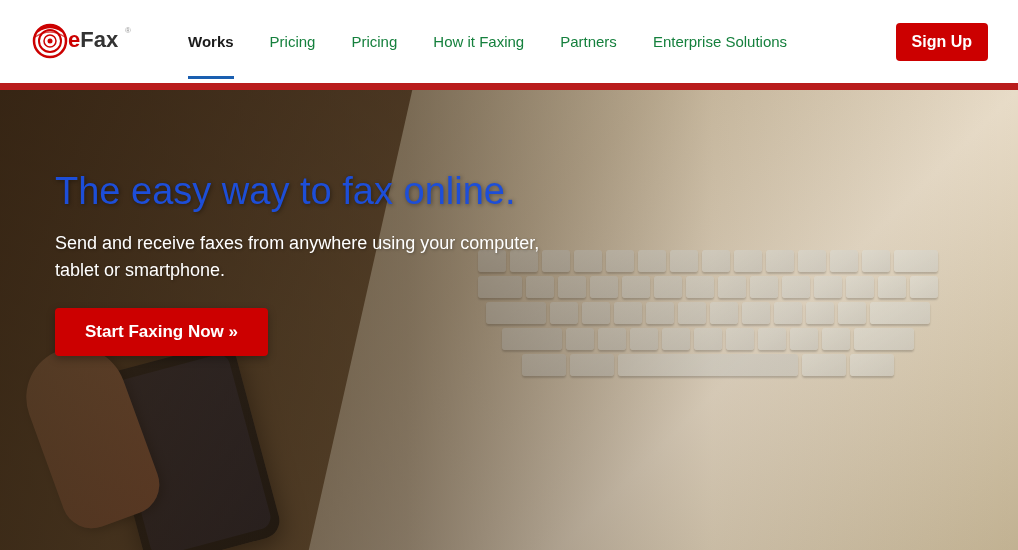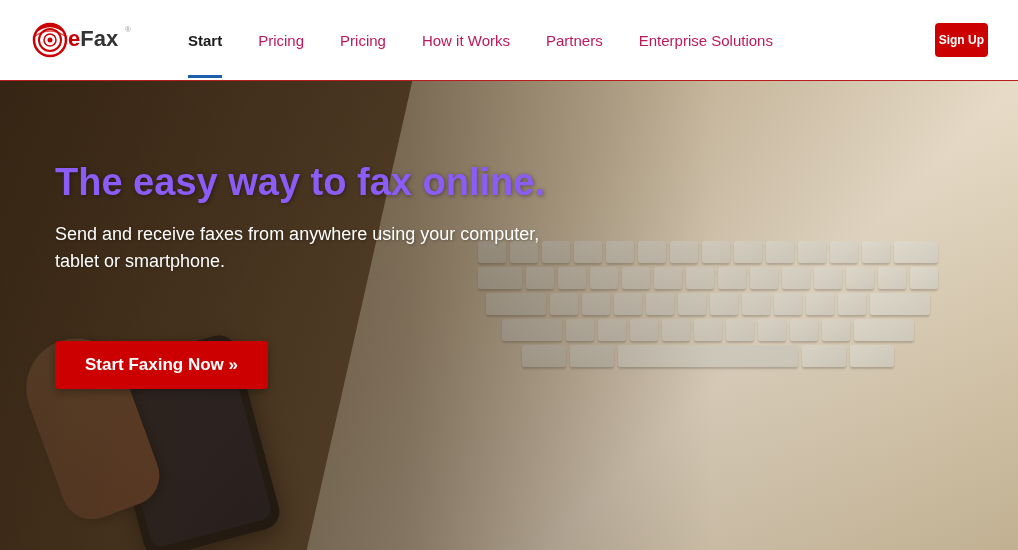--- a/index.html
+++ b/index.html
@@ -2,24 +2,24 @@
 <html><head>
   <meta charset="utf-8">
   <style>
     * { margin: 0; padding: 0; box-sizing: border-box; }
     body { font-family: Arial, Helvetica, sans-serif; width: 1018px; height: 550px; overflow: hidden; }
 
     
     .navbar {
       display: flex;
       align-items: center;
-      height: 81px;
+      height: 90px;
       background: #fff;
       padding: 0 30px;
-      border-bottom: 1px solid #b91c1c;
+      border-bottom: 7px solid #b91c1c;
       position: relative;
       z-index: 10;
     }
     .logo-area {
       display: flex;
       align-items: center;
       margin-right: 30px;
     }
     .logo-svg {
       width: 110px;
@@ -27,21 +27,21 @@
     }
     .nav-links {
       display: flex;
       align-items: center;
       gap: 0;
       flex: 1;
     }
     .nav-item {
       padding: 0 18px;
       font-size: 15px;
-      color: #be185d;
+      color: #15803d;
       cursor: pointer;
       text-decoration: none;
       height: 75px;
       display: flex;
       align-items: center;
       position: relative;
     }
     .nav-item.active {
       color: #1a1a1a;
       font-weight: 600;
@@ -52,22 +52,22 @@
       bottom: 0;
       left: 18px;
       right: 18px;
       height: 3px;
       background: #1a5fb0;
     }
     .nav-signup {
       background: #cc0000;
       color: #fff;
       border: none;
-      padding: 10px 4px;
-      font-size: 12px;
+      padding: 10px 16px;
+      font-size: 16px;
       font-weight: bold;
       border-radius: 4px;
       cursor: pointer;
       margin-left: auto;
     }
 
     
     .hero {
       position: relative;
       width: 1018px;
@@ -158,22 +158,22 @@
 
     .hero-content {
       position: absolute;
       top: 80px;
       left: 55px;
       width: 520px;
       z-index: 5;
     }
     .hero-title {
       font-size: 38px;
-      font-weight: 700;
-      color: #8b5cf6;
+      font-weight: 400;
+      color: #1d4ed8;
       line-height: 1.15;
       margin-bottom: 16px;
       text-shadow: 1px 1px 4px rgba(0,0,0,0.4);
     }
     .hero-subtitle {
       font-size: 18px;
       color: #fff;
       line-height: 1.5;
       margin-bottom: 24px;
       text-shadow: 1px 1px 3px rgba(0,0,0,0.3);
@@ -183,21 +183,20 @@
       background: #cc0000;
       color: #fff;
       padding: 14px 30px;
       font-size: 17px;
       font-weight: bold;
       border-radius: 4px;
       cursor: pointer;
       border: none;
       text-shadow: none;
       box-shadow: 0 3px 8px rgba(0,0,0,0.3);
-      margin-top: 42px;
     }
   </style>
 </head>
 <body>
 
 <nav class="navbar">
   <div class="logo-area">
     <svg class="logo-svg" viewBox="0 0 110 45" xmlns="http://www.w3.org/2000/svg">
 
       <circle cx="20" cy="22" r="16" fill="none" stroke="#cc0000" stroke-width="2.5"></circle>
@@ -209,24 +208,24 @@
       <path d="M5 18 Q20 8 35 18" fill="none" stroke="#cc0000" stroke-width="1.5" opacity="0.7"></path>
 
       <text x="38" y="28" font-family="Arial" font-weight="bold" font-size="22" fill="#333">
         <tspan fill="#cc0000">e</tspan>Fax
       </text>
       <text x="95" y="14" font-family="Arial" font-size="8" fill="#999">®</text>
     </svg>
   </div>
 
   <div class="nav-links">
-    <a class="nav-item active">Start</a>
+    <a class="nav-item active">Works</a>
     <a class="nav-item">Pricing</a>
     <a class="nav-item">Pricing</a>
-    <a class="nav-item">How it Works</a>
+    <a class="nav-item">How it Faxing</a>
     <a class="nav-item">Partners</a>
     <a class="nav-item">Enterprise Solutions</a>
   </div>
 
   <button class="nav-signup">Sign Up</button>
 </nav>
 
 <section class="hero">
   <div class="hero-bg">
 

